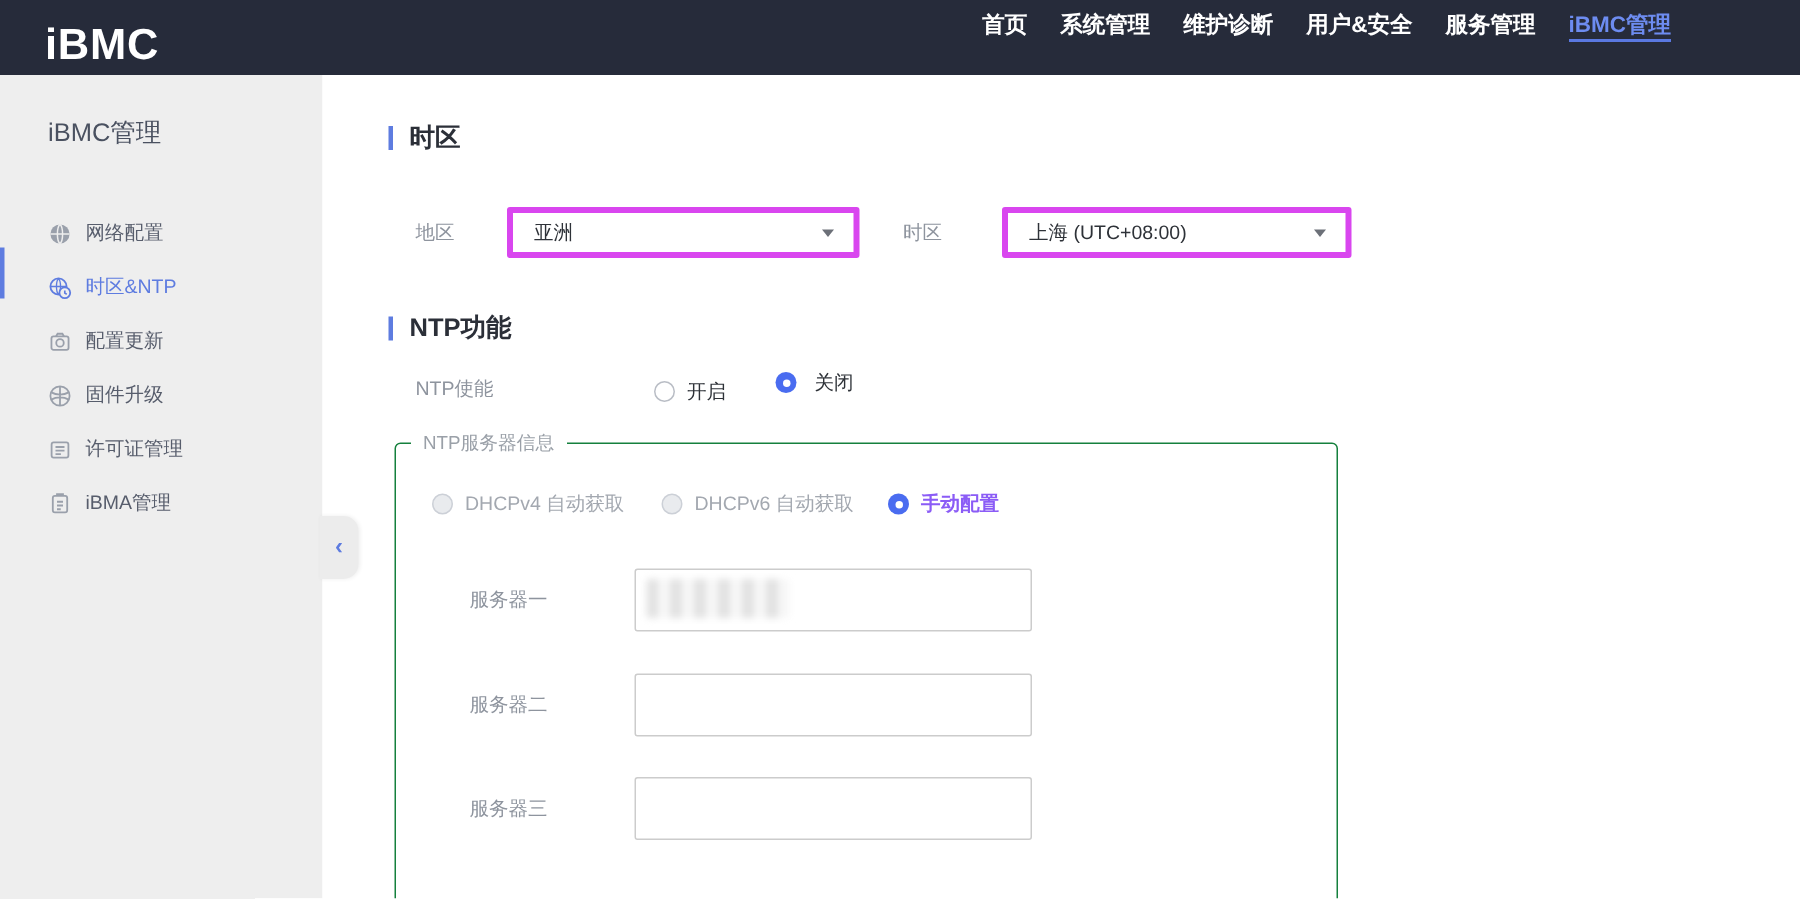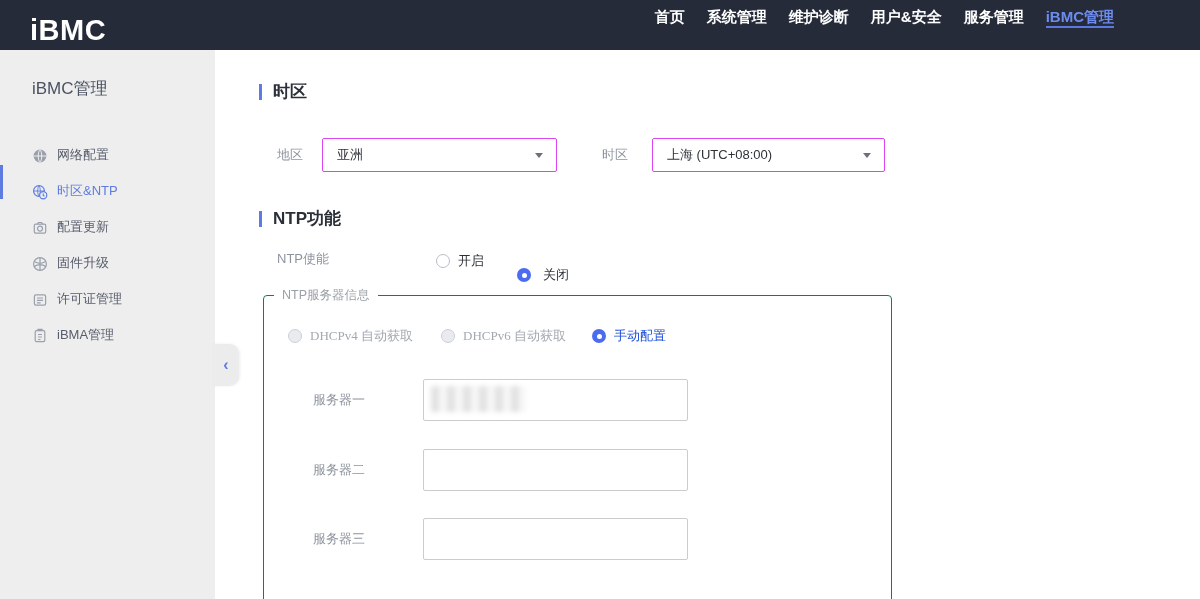--- a/index.html
+++ b/index.html
@@ -29,36 +29,36 @@
   
   .main { position:absolute; left:215px; top:50px; width:985px; height:549px; background:#fff; }
   .section-title { position:absolute; left:44px; display:flex; align-items:center; gap:11px; font-size:17px; font-weight:700; color:#2b2f38; }
   .section-title::before { content:""; width:3px; height:16px; background:#5e7ce0; }
   #tz-title { top:30px; }
   #ntp-title { top:157px; }
 
   .field-label { position:absolute; font-size:13px; color:#8e949e; white-space:nowrap; }
   .lbl-mid { height:34px; line-height:34px; }
 
-  .select { position:absolute; top:88px; height:34px; border:1px solid #d946ef; border-radius:2px; background:#fff; display:flex; align-items:center; padding:0 30px 0 14px; font-size:13px; color:#2e3238; cursor:pointer; }
+  .select { position:absolute; top:88px; height:34px; border:4px solid #d946ef; border-radius:2px; background:#fff; display:flex; align-items:center; padding:0 30px 0 14px; font-size:13px; color:#2e3238; cursor:pointer;margin-left:16px; }
   #region-select { left:107px; width:235px; }
   #timezone-select { left:437px; width:233px; }
   .caret { position:absolute; right:13px; top:50%; margin-top:-2px; width:0; height:0; border-left:4.5px solid transparent; border-right:4.5px solid transparent; border-top:5px solid #6c7078; }
 
   .radio-option { position:absolute; display:flex; align-items:center; gap:8px; font-size:13px; color:#2e3238; cursor:pointer; white-space:nowrap; }
   .radio { width:14px; height:14px; border-radius:50%; border:1px solid #b9bdc5; background:#fff; flex:0 0 14px; position:relative; }
   .radio.checked { border:none; background:#4a6cf0; }
   .radio.checked::after { content:""; position:absolute; left:4.5px; top:4.5px; width:5px; height:5px; border-radius:50%; background:#fff; }
   .radio.disabled { border:1px solid #ccd0d7; background:#e9ebee; }
-  .opt-muted { color:#a3a8b0;font-family:Liberation Serif, serif; }
-  .opt-strong { color:#1d4ed8; font-weight:400; }
+  .opt-muted { color:#a3a8b0; }
+  .opt-strong { color:#8b5cf6; font-weight:700; }
 
   #ntp-enable-label { left:62px; top:202px; line-height:14px; }
   #opt-on  { left:221px; top:202px; }
-  #opt-off { left:302px; top:216px;gap:12px; }
+  #opt-off { left:302px; top:196px;gap:12px; }
 
   .group-box { position:absolute; left:48px; top:245px; width:629px; height:354px; border:1px solid #15803d; border-radius:4px; }
   .group-legend { position:absolute; left:10px; top:-9px; background:#fff; padding:0 8px; font-size:12.5px; color:#9aa0a8; white-space:nowrap; }
   #opt-dhcpv4 { left:24px;  top:31px; }
   #opt-dhcpv6 { left:177px; top:31px; }
   #opt-manual { left:328px; top:31px; }
 
   .server-label { position:absolute; left:49px; font-size:13px; color:#8e949e; line-height:14px; white-space:nowrap; }
   #srv1-label { top:97px; } #srv2-label { top:167px; } #srv3-label { top:236px; }
   .server-input { position:absolute; left:159px; width:265px; height:42px; border:1px solid #ccc; border-radius:2px; background:#fff; padding:0 10px; font-size:13px; color:#333; font-family:inherit; outline:none; }

